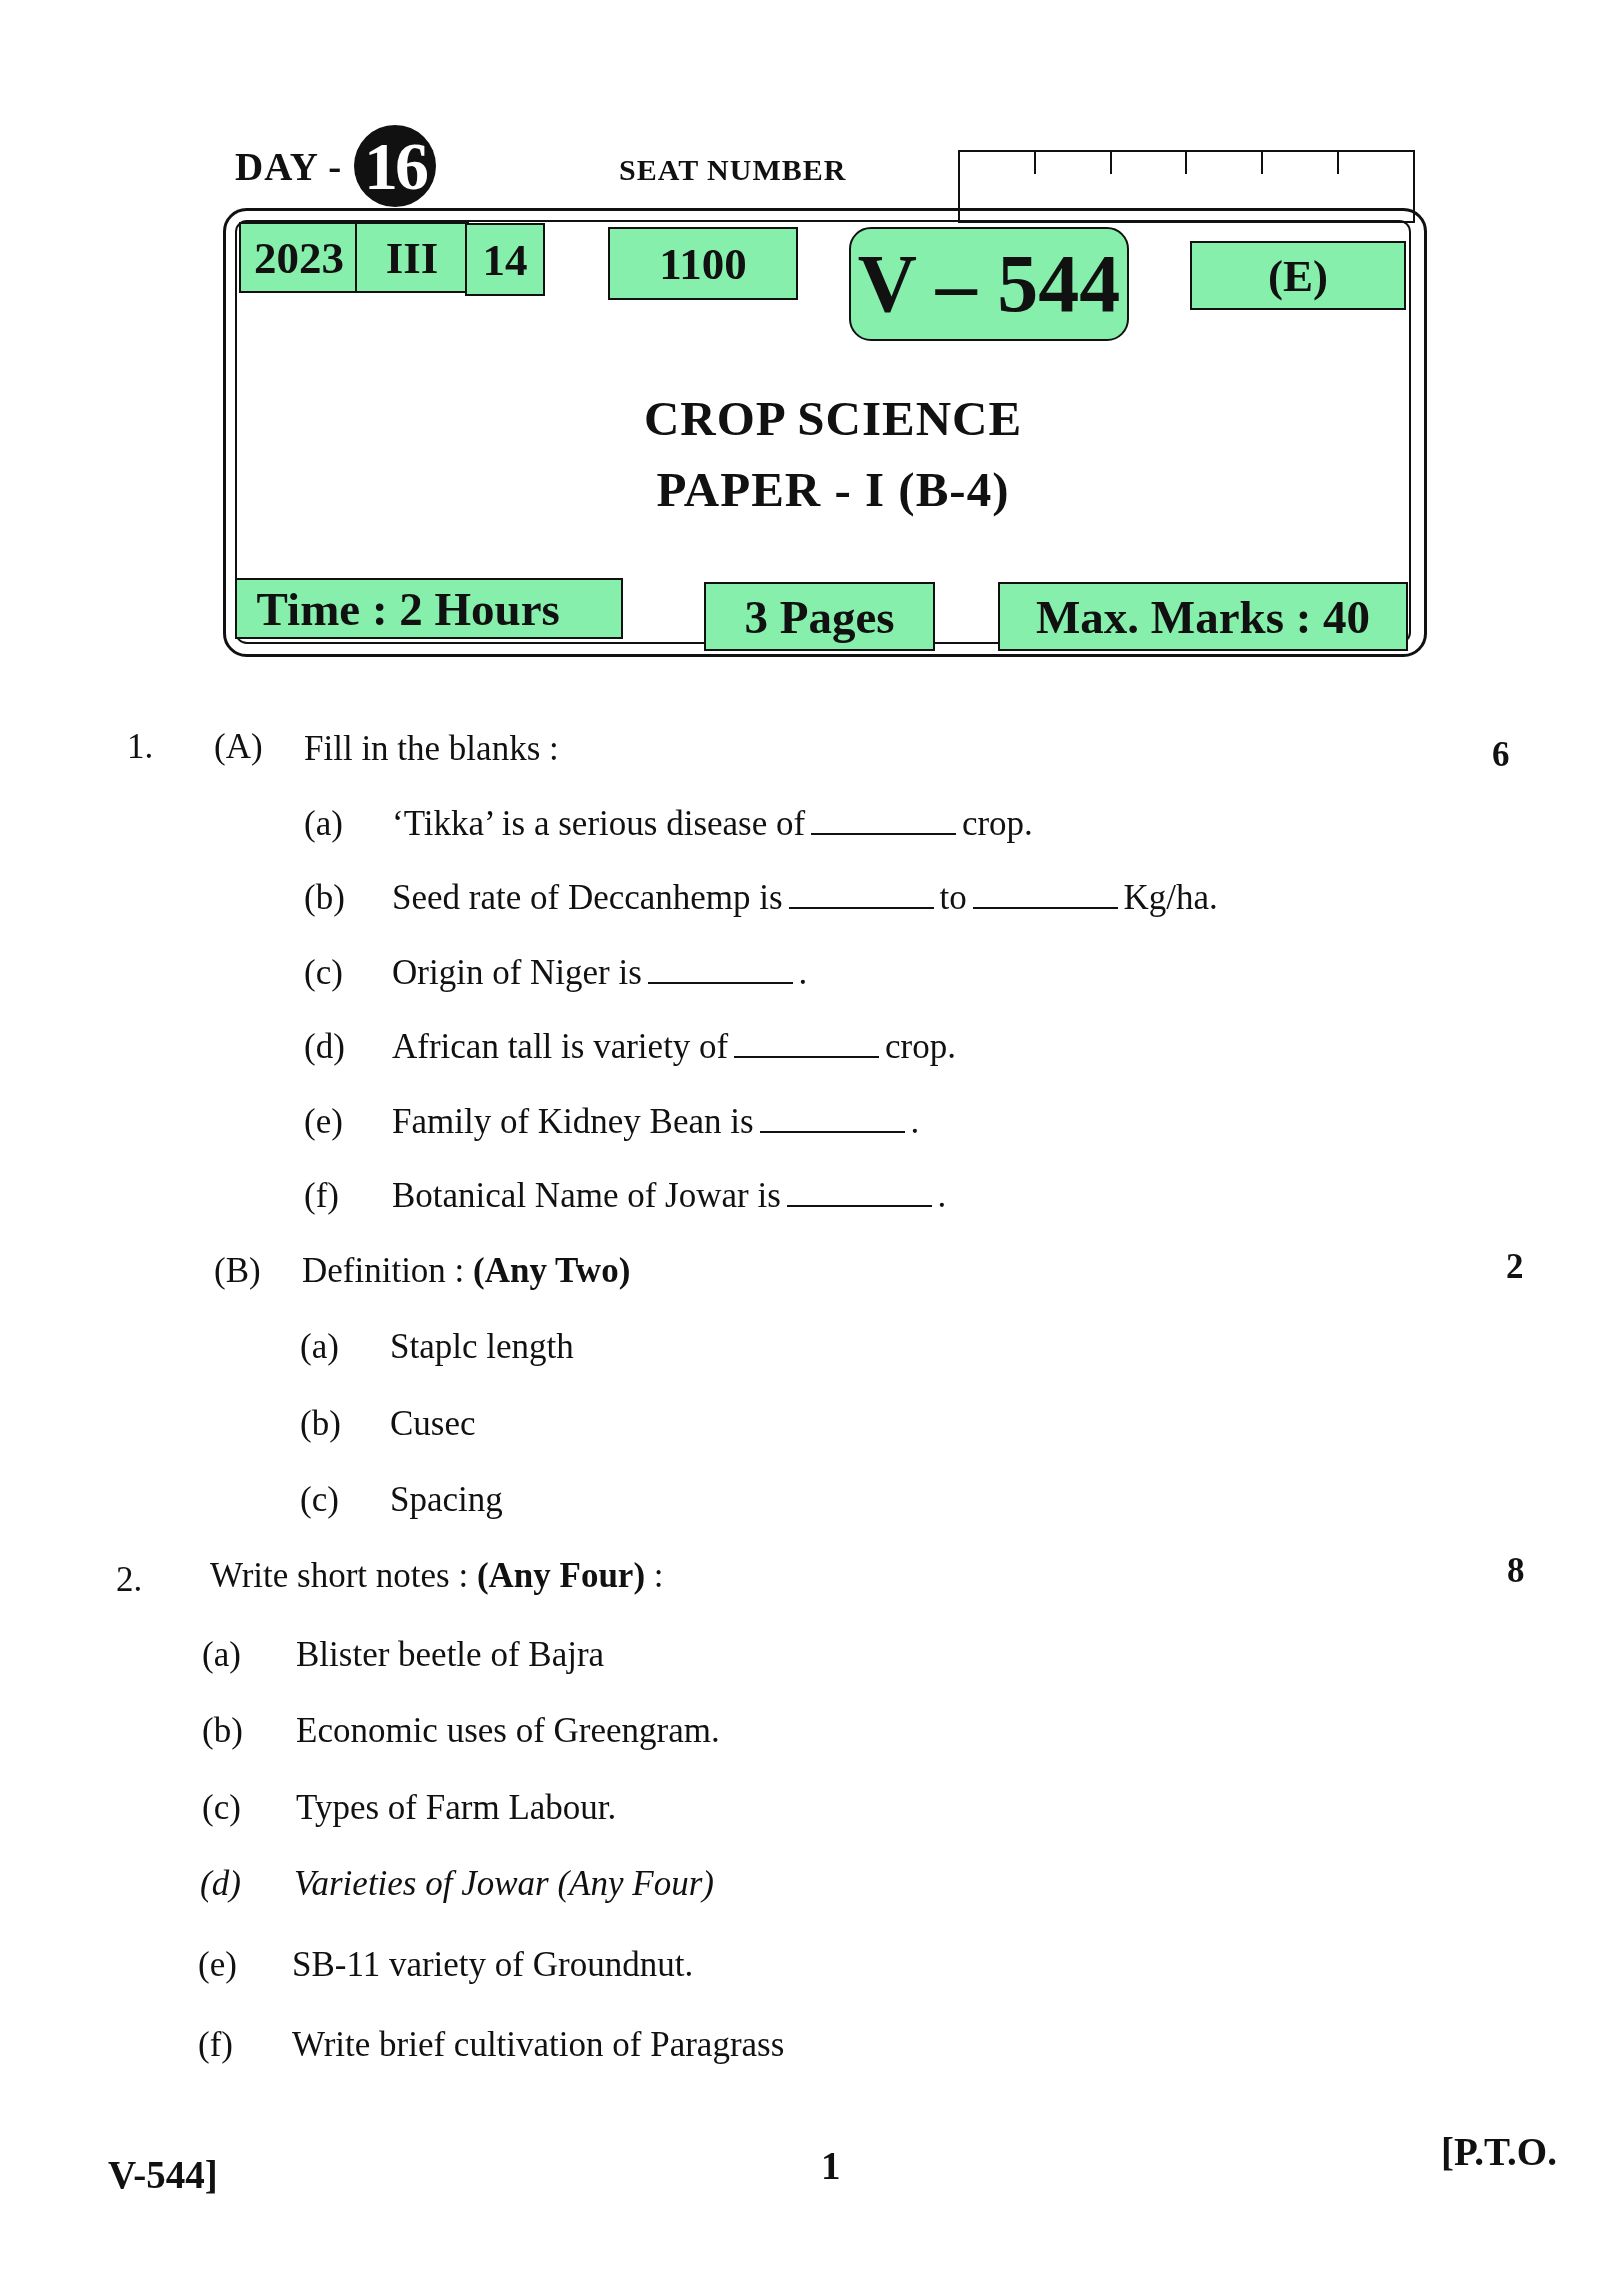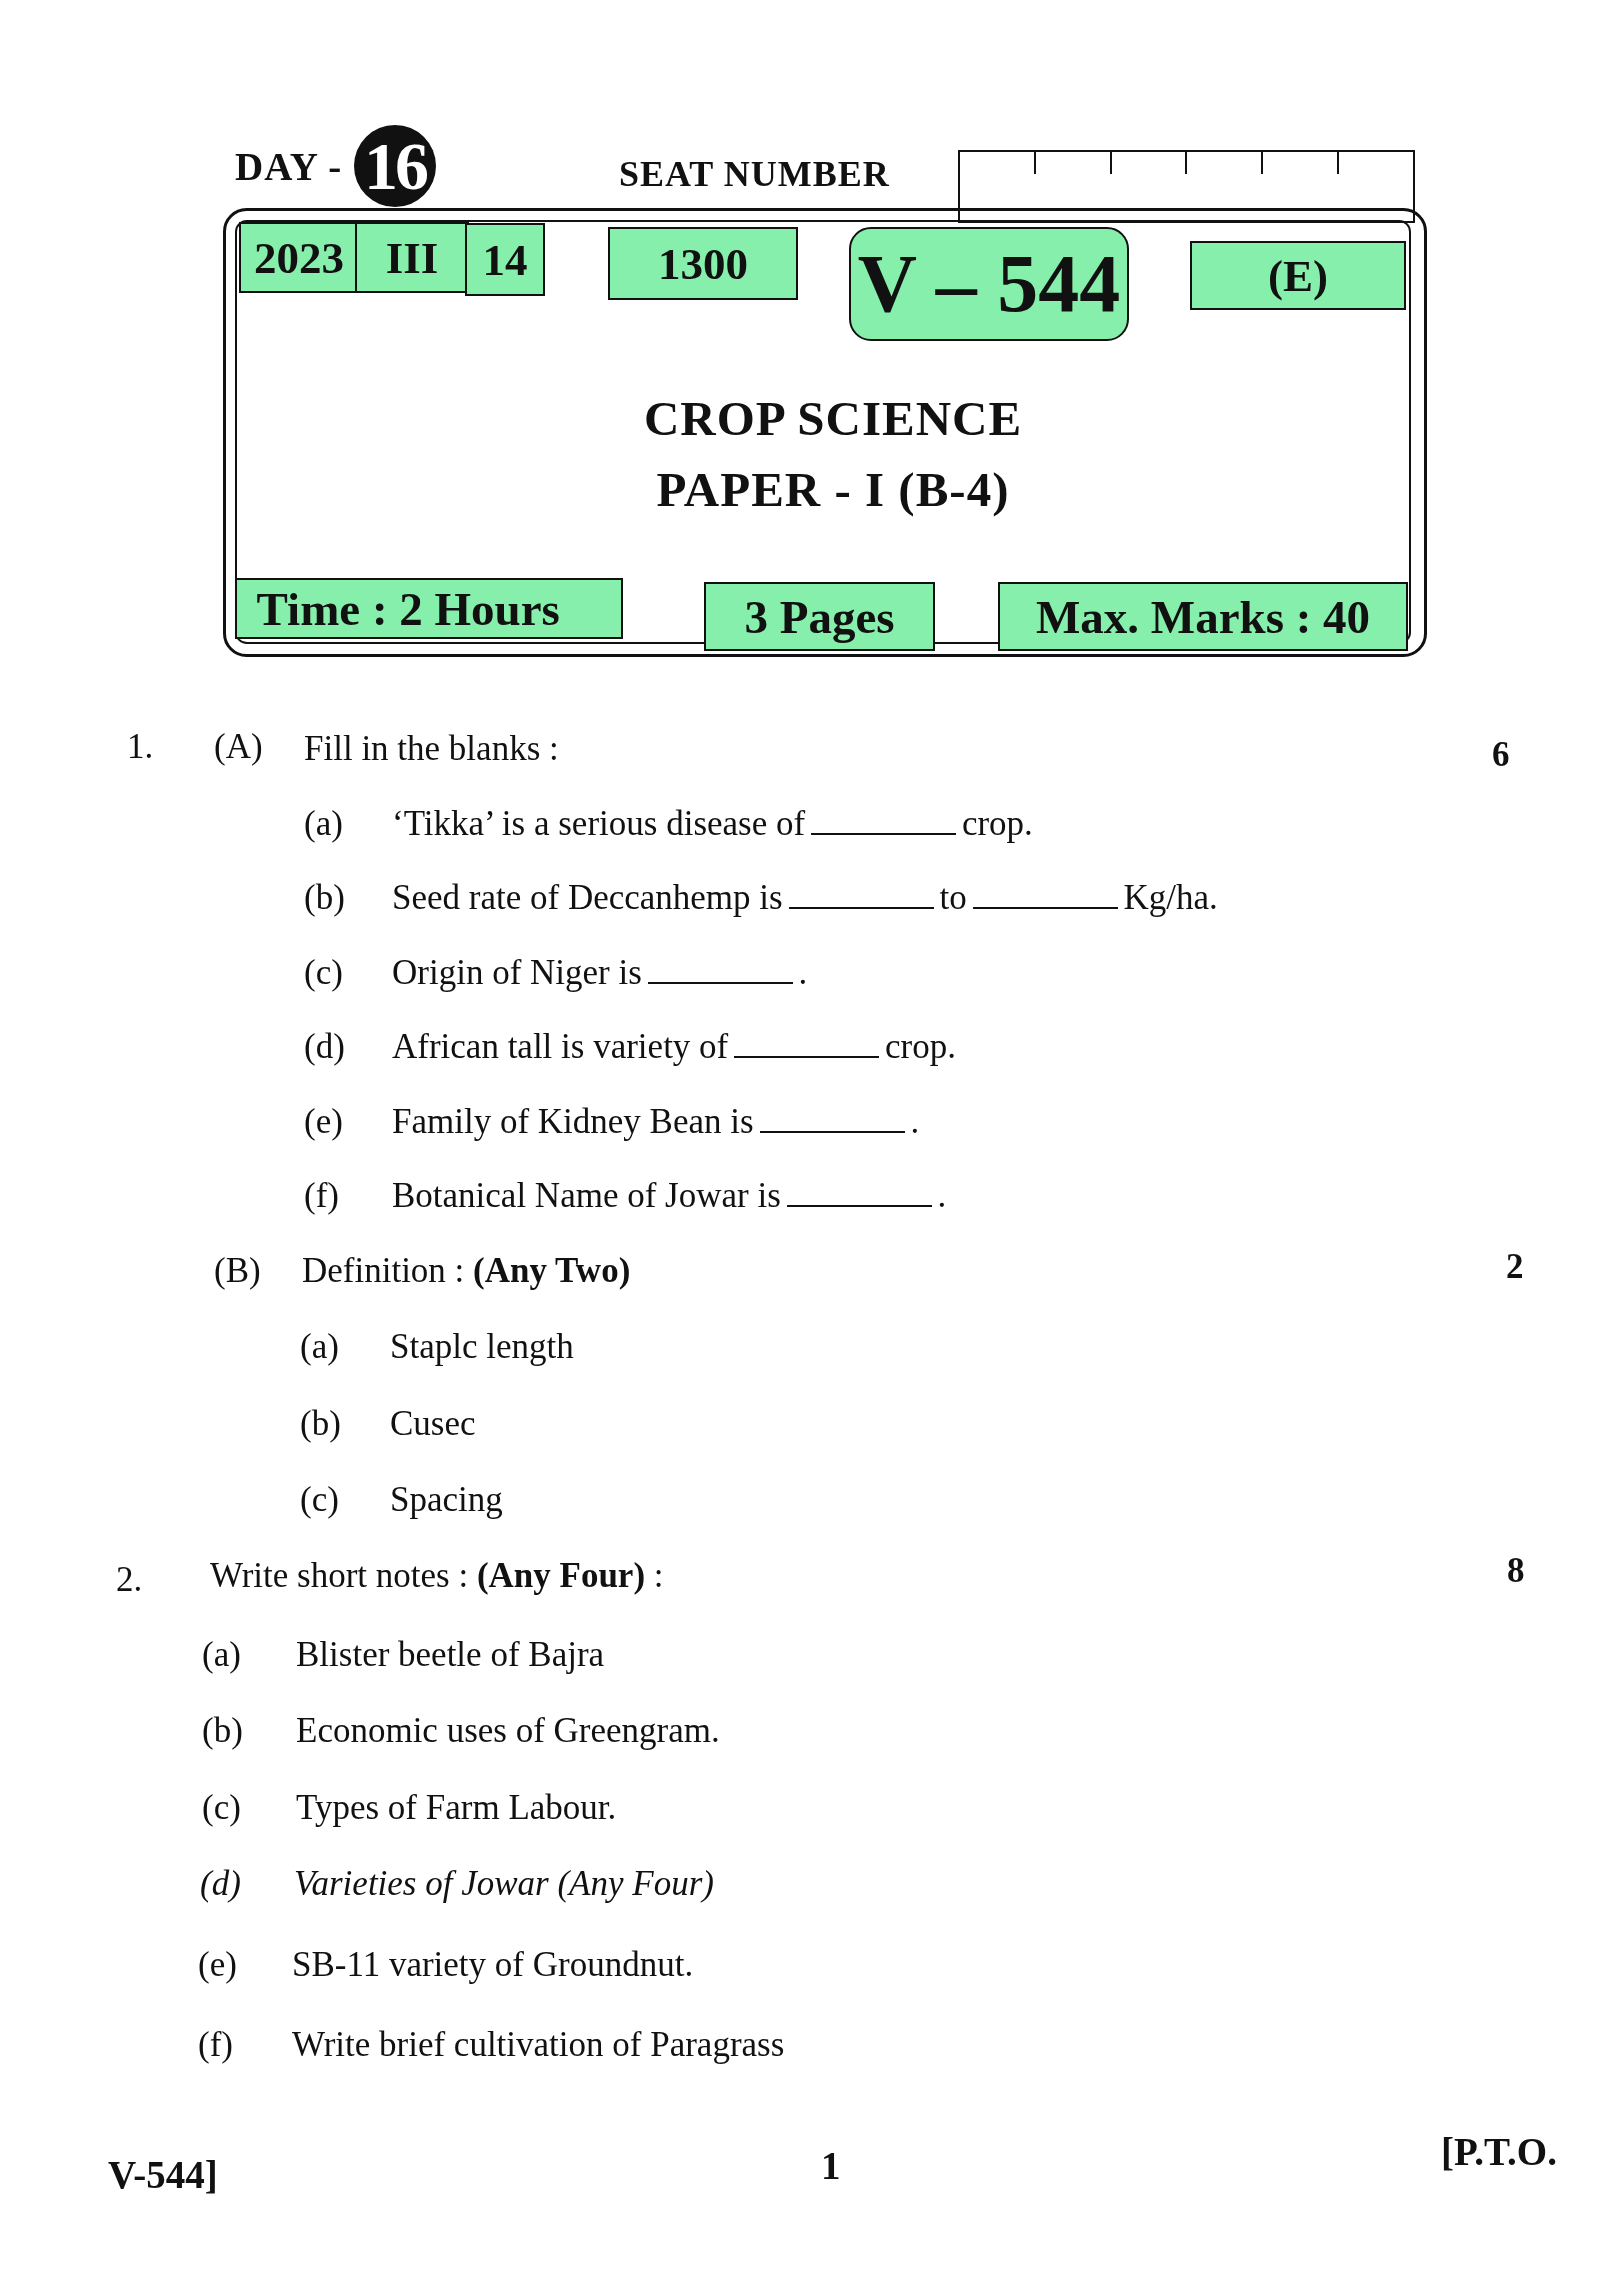--- a/index.html
+++ b/index.html
@@ -6,21 +6,21 @@
   body {
     width: 1621px; height: 2293px; position: relative; overflow: hidden;
     font-family: "Liberation Serif", "DejaVu Serif", serif; color: #111;
   }
   .abs { position: absolute; }
   .bold { font-weight: bold; }
 
   
   .day { left: 235px; top: 125px; font-size: 39px; font-weight: bold; letter-spacing: 1px; display:flex; align-items:center;justify-content:center; }
   .day-circle { display:inline-flex; align-items:center; justify-content:center; width: 82px; height: 82px; border-radius: 50%; background:#111; color:#fff; font-size: 68px; font-weight:bold; margin-left: 11.8px; letter-spacing:-2.9px; }
-  .seat-label { left: 619px; top: 153px; font-size: 36px; font-weight: bold; letter-spacing: 1px; }
+  .seat-label { left: 619px; top: 153px; font-size: 30px; font-weight: bold; letter-spacing: 1px; }
   .seat-box { left: 958px; top: 150px; width: 453px; height: 69px; border: 2.9px solid #111; display:flex; }
   .seat-cell { flex:1; border-right: 2px solid #111; height: 21.6px; }
   .seat-cell:last-child { border-right: none; }
 
   
   .frame { left: 223px; top: 208px; width: 1198px; height: 443px; border: 3.9px solid #111; border-radius: 23.5px; }
   .frame-inner { left: 235px; top: 220px; width: 1172px; height: 420px; border: 2px solid #111; border-radius: 11.8px; }
 
   .cell { border: 2.9px solid #111; display:flex; align-items:center; justify-content:center; font-weight:bold; background:#86efac; }
   .c-year { left: 239px; top: 222px; width: 116px; height: 67px; font-size: 45px; }
@@ -61,21 +61,21 @@
   <div class="seat-cell"></div>
   <div class="seat-cell"></div>
 </div>
 
 <div class="abs frame"></div>
 <div class="abs frame-inner"></div>
 
 <div class="abs cell c-year">2023</div>
 <div class="abs cell c-sem">III</div>
 <div class="abs cell c-day">14</div>
-<div class="abs cell c-code">1300</div>
+<div class="abs cell c-code">1100</div>
 <div class="abs cell c-paper">V – 544</div>
 <div class="abs cell c-lang">(E)</div>
 
 <div class="abs title1">CROP SCIENCE</div>
 <div class="abs title2">PAPER - I (B-4)</div>
 
 <div class="abs cell c-time">Time : 2 Hours</div>
 <div class="abs cell c-pages">3 Pages</div>
 <div class="abs cell c-marks">Max. Marks : 40</div>
 

